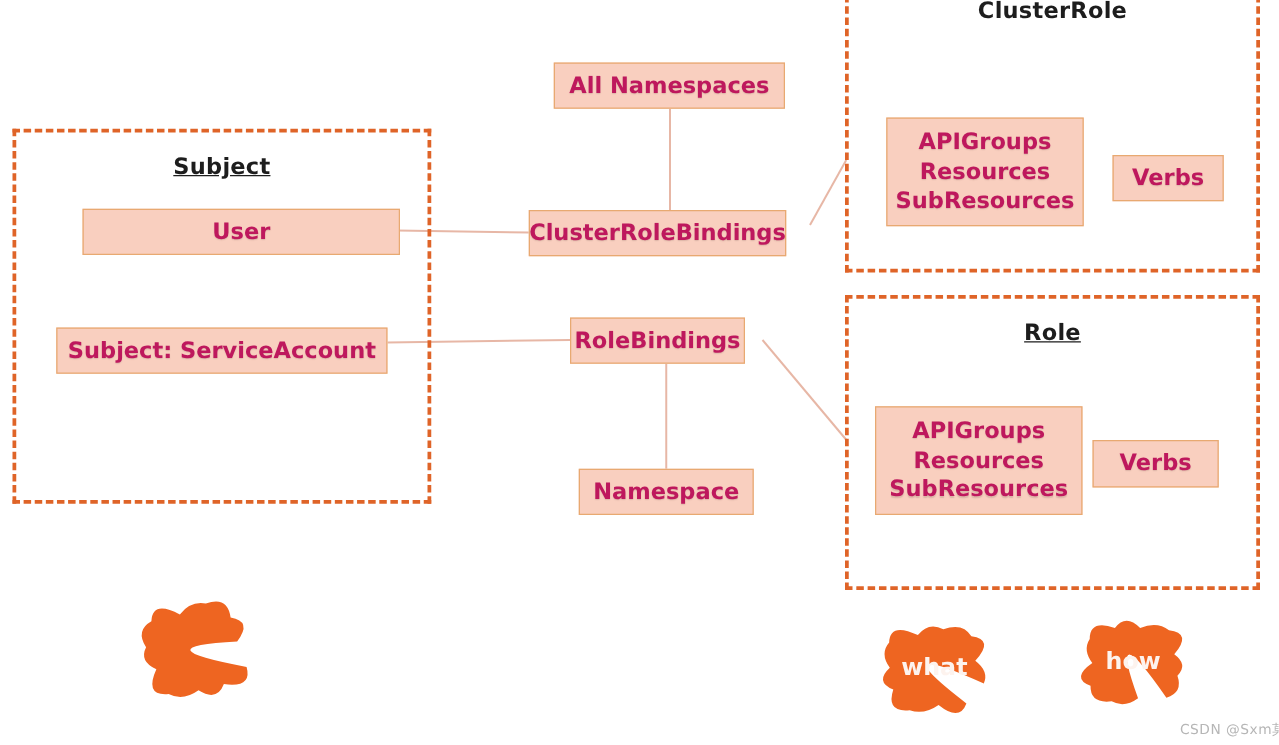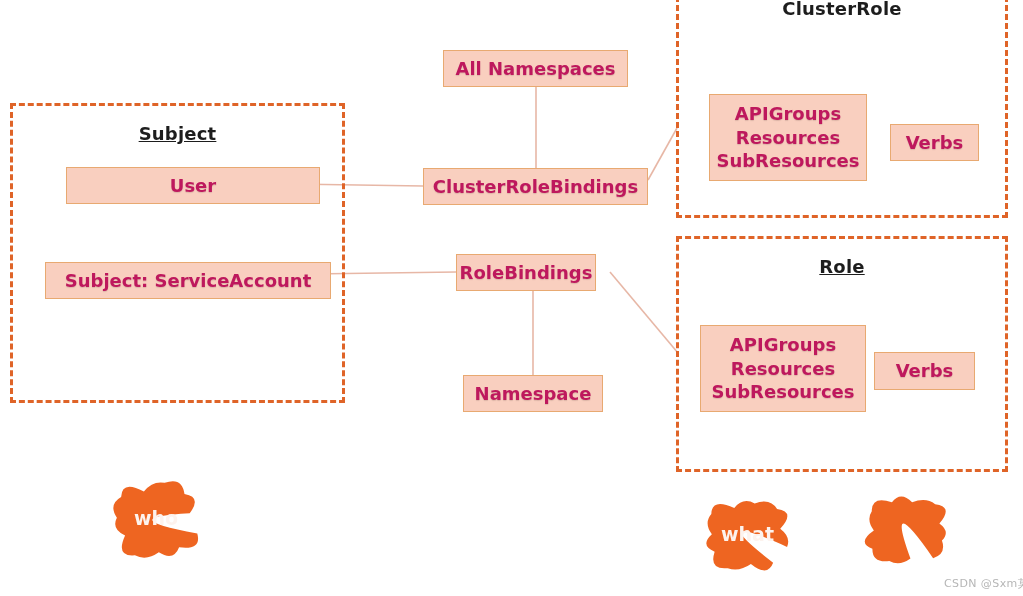--- a/index.html
+++ b/index.html
@@ -110,50 +110,50 @@
       <div class="group" style="left: 10px; top: 103px; width: 335px; height: 300px;"></div>
       <div class="group-title" style="top: 123px; left: 10px; width: 335px; position: absolute; text-decoration: underline;">Subject</div>
       <div class="group" style="left: 676px; top: -22px; width: 332px; height: 240px;"></div>
       <div class="group-title" style="top: -2px; left: 676px; width: 332px; position: absolute;">ClusterRole</div>
       <div class="group" style="left: 676px; top: 236px; width: 332px; height: 236px;"></div>
       <div class="group-title" style="top: 256px; left: 676px; width: 332px; position: absolute; text-decoration: underline;">Role</div>
     </div>
 
   <div id="nodes-layer">
       <div class="node" style="left: 38px; top: 167px; width: 254px; height: 37px; background: rgb(249, 207, 191); border-color: rgb(232, 169, 113); margin-left: 28px;">User</div>
-      <div class="node" style="left: 45px; top: 262px; width: 286px; height: 37px; background: rgb(249, 207, 191); border-color: rgb(232, 169, 113);">Subject: ServiceAccount</div>
+      <div class="node" style="left: 45px; top: 262px; width: 265px; height: 37px; background: rgb(249, 207, 191); border-color: rgb(232, 169, 113);">Subject: ServiceAccount</div>
       <div class="node" style="left: 443px; top: 50px; width: 185px; height: 37px; background: rgb(249, 207, 191); border-color: rgb(232, 169, 113);">All Namespaces</div>
-      <div class="node" style="left: 423px; top: 168px; width: 225px; height: 37px; background: rgb(249, 207, 191); border-color: rgb(232, 169, 113);">ClusterRoleBindings</div>
+      <div class="node" style="left: 423px; top: 168px; width: 206px; height: 37px; background: rgb(249, 207, 191); border-color: rgb(232, 169, 113);">ClusterRoleBindings</div>
       <div class="node" style="left: 456px; top: 254px; width: 140px; height: 37px; background: rgb(249, 207, 191); border-color: rgb(232, 169, 113);">RoleBindings</div>
       <div class="node" style="left: 463px; top: 375px; width: 140px; height: 37px; background: rgb(249, 207, 191); border-color: rgb(232, 169, 113);">Namespace</div>
       <div class="node" style="left: 709px; top: 94px; width: 158px; height: 87px; background: rgb(249, 207, 191); border-color: rgb(232, 169, 113);">APIGroups
 Resources
 SubResources</div>
       <div class="node" style="left: 890px; top: 124px; width: 89px; height: 37px; background: rgb(249, 207, 191); border-color: rgb(232, 169, 113);">Verbs</div>
       <div class="node" style="left: 700px; top: 325px; width: 166px; height: 87px; background: rgb(249, 207, 191); border-color: rgb(232, 169, 113);">APIGroups
 Resources
 SubResources</div>
       <div class="node" style="left: 874px; top: 352px; width: 101px; height: 38px; background: rgb(249, 207, 191); border-color: rgb(232, 169, 113);">Verbs</div>
     </div>
 
   <div id="clouds-layer">
       <div class="cloud" style="left: 98px; top: 468px; width: 116px; height: 104px;">
         <svg width="116" height="104" viewBox="0 0 116 104">
           <path d="M 99.28 65.51 Q 103.98 82.41 81.10 79.27 Q 75.68 93.60 60.83 84.29 Q 48.34 93.21 36.88 87.26 Q 17.26 89.04 27.08 67.39 Q 13.15 61.04 18.87 49.74 Q 10.11 36.33 23.11 28.92 Q 23.91 11.76 45.90 23.53 Q 54.54 12.51 66.71 14.86 Q 84.03 8.54 86.49 26.09 Q 104.12 29.04 91.73 45.20 Q 13.16 49.41 99.28 65.51 Z" fill="#EE6521"></path>
         </svg>
-        <div class="cloud-label" style="top: 39px; color: rgb(253, 243, 238);">who</div>
       </div>
       <div class="cloud" style="left: 690px; top: 487px; width: 115px; height: 97px;">
         <svg width="115" height="97" viewBox="0 0 115 97">
           <path d="M 83.13 75.74 Q 77.64 90.40 60.87 76.92 Q 49.36 85.00 37.75 81.17 Q 18.67 83.15 24.64 64.66 Q 9.50 58.51 21.86 47.20 Q 13.60 35.87 21.33 26.98 Q 21.73 10.48 44.28 21.00 Q 52.95 10.12 64.66 16.42 Q 80.36 10.70 87.10 22.08 Q 105.89 24.69 90.23 41.67 Q 101.29 50.10 97.08 59.89 Q 13.08 22.07 83.13 75.74 Z" fill="#EE6521"></path>
         </svg>
         <div class="cloud-label" style="top: 35.5px; color: rgb(253, 243, 238);">what</div>
       </div>
       <div class="cloud" style="left: 851px; top: 484px; width: 111px; height: 94px;">
         <svg width="111" height="94" viewBox="0 0 111 94">
           <path d="M 59.45 74.58 Q 48.50 82.63 38.33 77.07 Q 21.07 79.19 21.42 64.66 Q 5.36 58.46 22.86 46.39 Q 15.06 36.12 20.78 27.18 Q 20.76 11.50 40.92 18.31 Q 49.72 6.69 61.13 18.34 Q 74.91 13.00 84.19 20.18 Q 102.88 22.44 88.40 39.48 Q 99.79 47.83 90.94 56.53 Q 95.58 69.88 82.11 74.19 Q 34.07 4.83 59.45 74.58 Z" fill="#EE6521"></path>
         </svg>
+        <div class="cloud-label" style="top: 34px; color: rgb(253, 243, 238);">how</div>
       </div>
     </div>
 
   <div class="watermark" id="watermark" style="left: 944px; top: 576px; color: rgb(182, 182, 182);">CSDN @Sxm莫</div>
 
 </div>
 
 </body></html>

